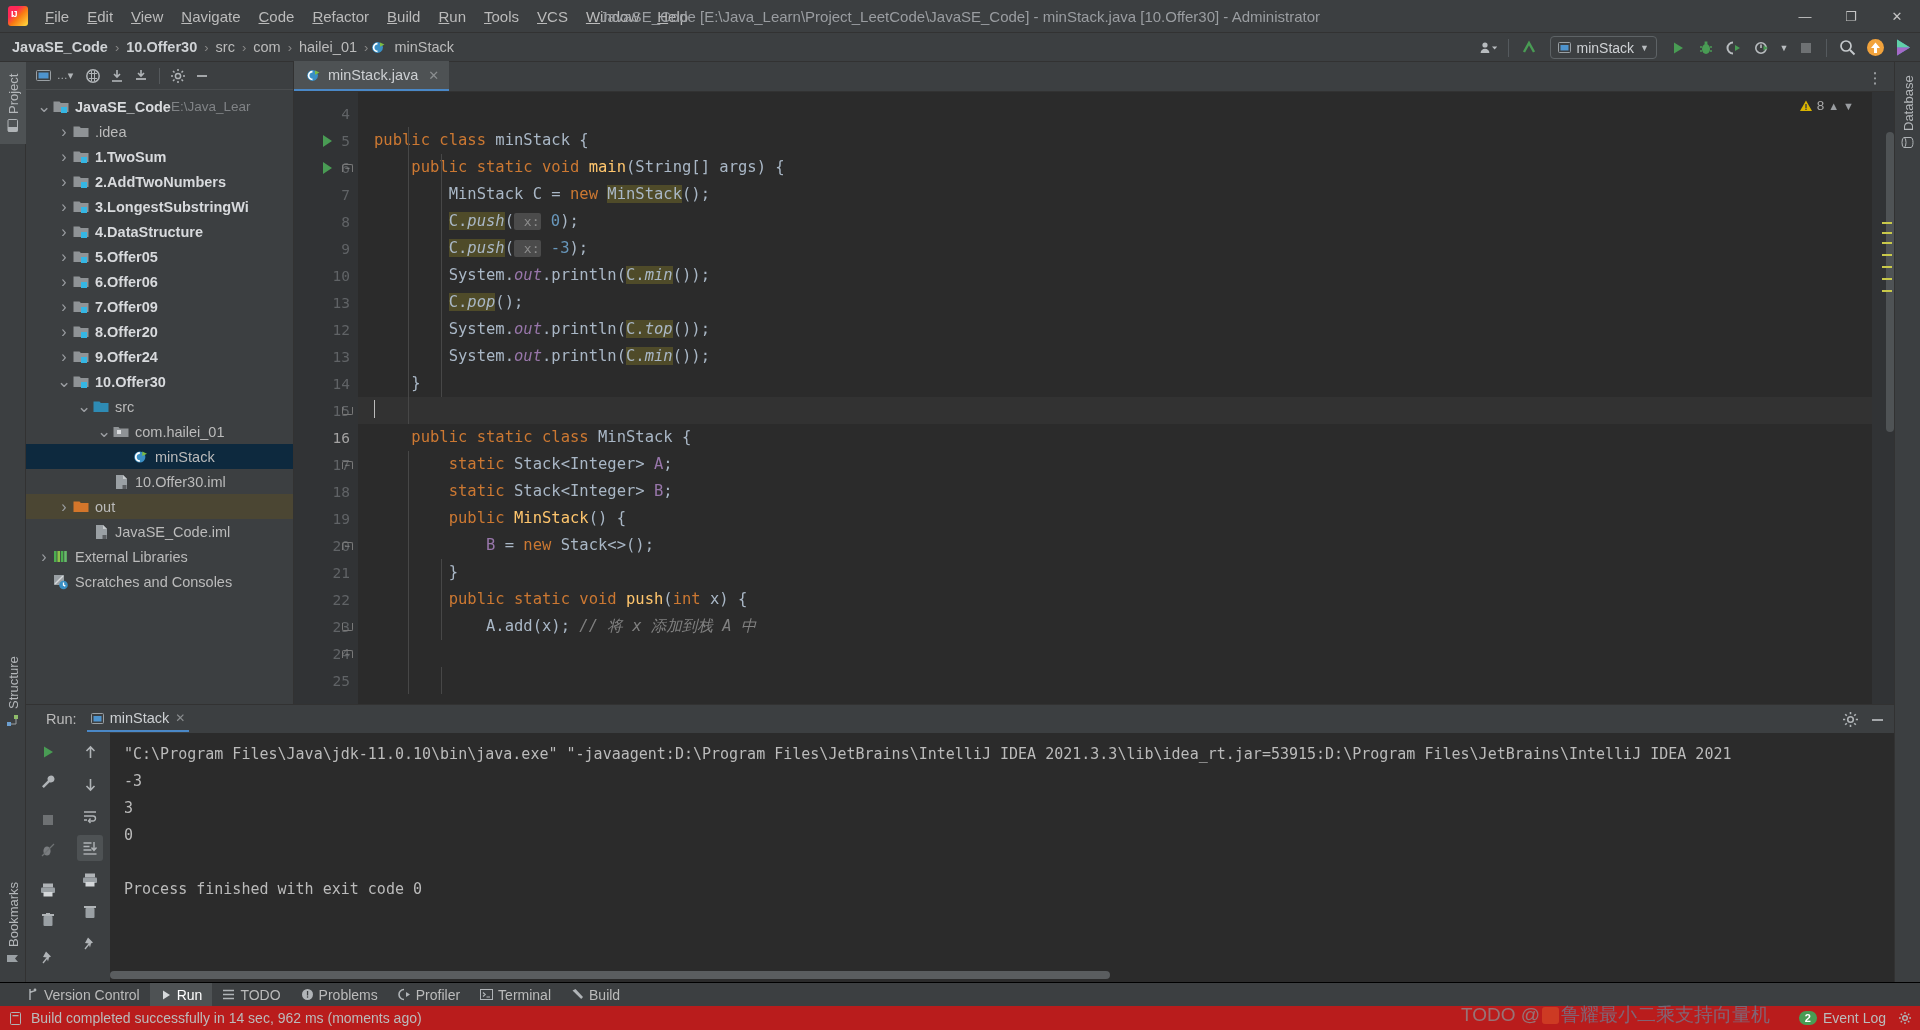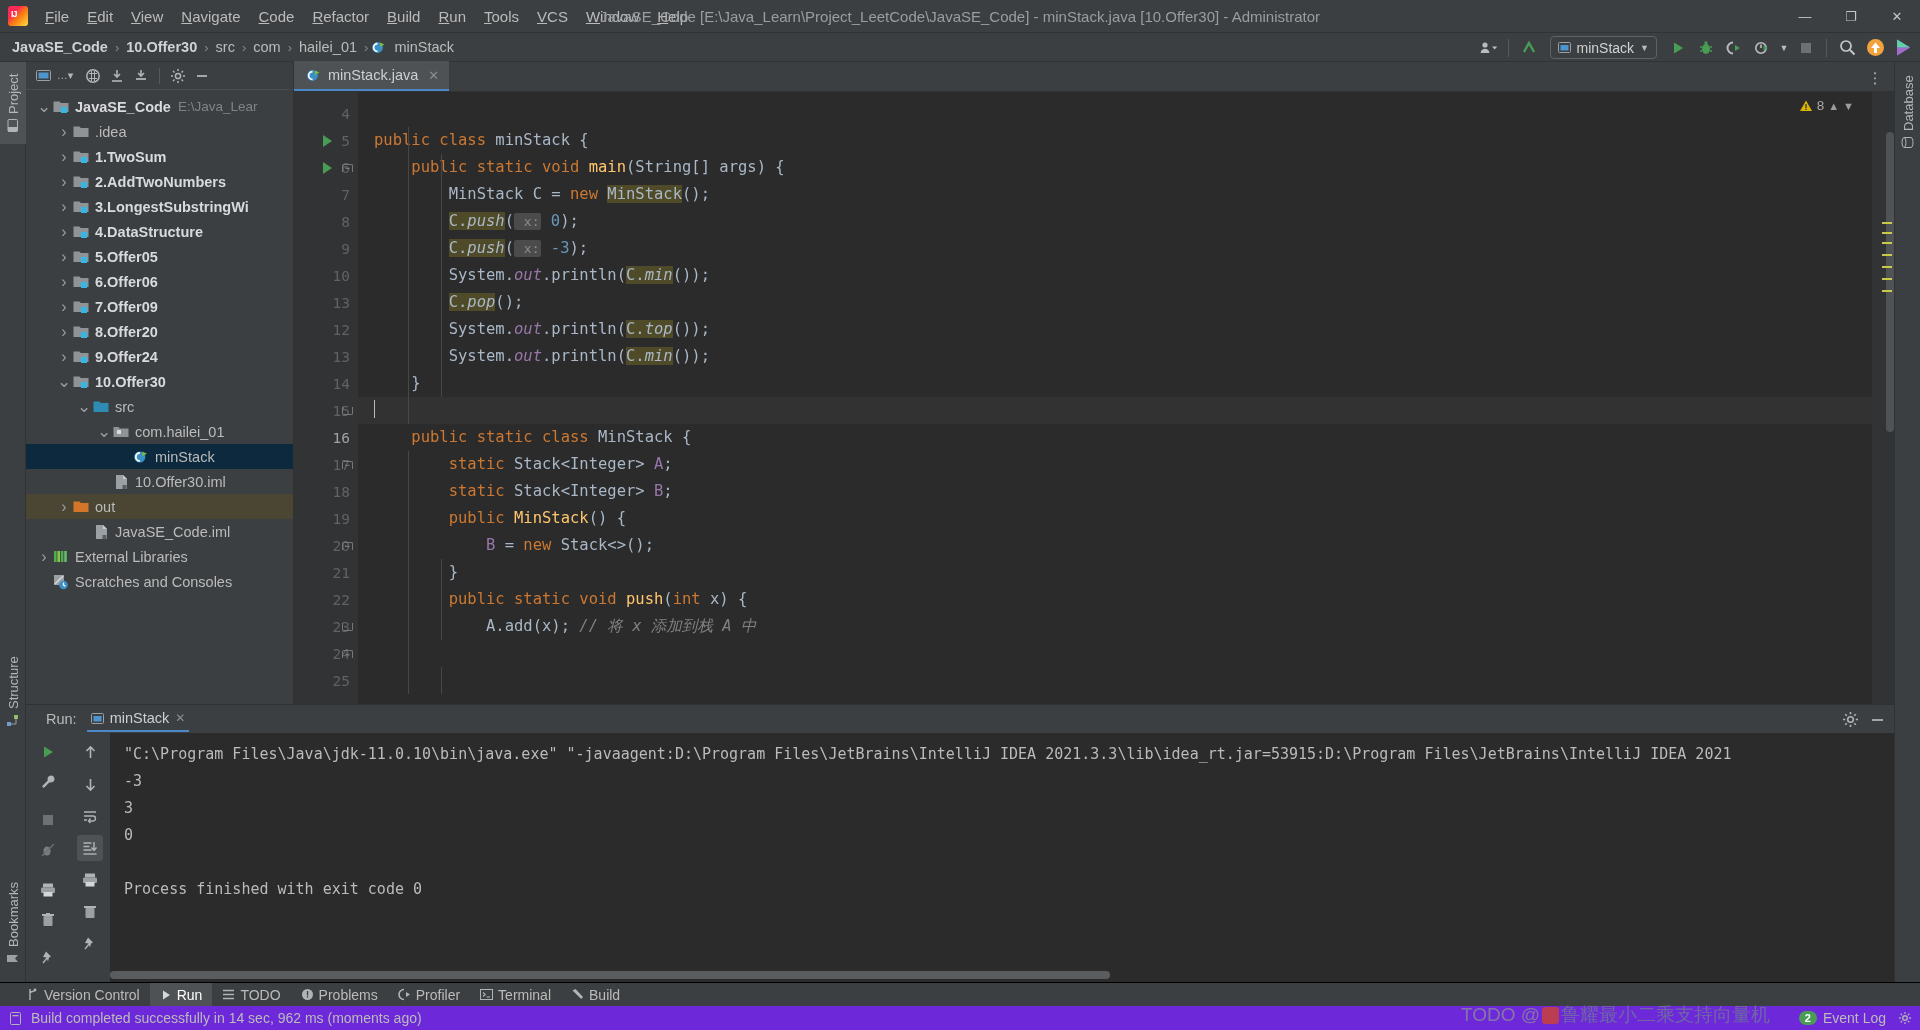--- a/index.html
+++ b/index.html
@@ -130,21 +130,21 @@
     width: 16px; flex: 0 0 16px; display: flex;
     align-items: center; justify-content: center;
     color: #9a9da1; font-size: 11px;
   }
   .tree-icon {
     width: 18px; flex: 0 0 18px; margin-right: 5px;
     display: flex; align-items: center; justify-content: center;
   }
   .tree-label { color: #bbbbbb; }
   .tree-label.bold { font-weight: bold; color: #d8dadd; }
-  .tree-sub { color: #808386; margin-left: 7px; font-size: 13.5px; }
+  .tree-sub { color: #808386; margin-left: 0; font-size: 13.5px; }
   #tree-hscroll {
     position: absolute; left: 4px; bottom: 4px; width: 120px;
     height: 7px; background: #5a5d5f; border-radius: 4px;
   }
 
   
   #editor-col { flex: 1; display: flex; flex-direction: column; min-width: 0; }
   #tabbar {
     height: 30px; background: #3c3f41; display: flex;
     align-items: flex-end; position: relative;
@@ -298,21 +298,21 @@
     border-top: 1px solid #000000;
   }
   .btab {
     display: flex; align-items: center; gap: 5px;
     padding: 2px 10px; font-size: 14px; color: #bbbbbb;
     height: 24px;
   }
   .btab.active { background: #4e5254; color: #ffffff; }
   #statusbar {
     position: absolute; left: 0; right: 0; bottom: 0;
-    height: 24px; background: #6d28d9; display: flex;
+    height: 24px; background: #b91c1c; display: flex;
     align-items: center; padding: 0 8px; font-size: 14px;
     color: #bbbbbb; gap: 8px;
   }
   #status-right {
     margin-left: auto; display: flex; align-items: center; gap: 12px;
   }
   #event-log { display: flex; align-items: center; gap: 6px; }
   .badge-2 {
     background: #499c54; color: #fff; border-radius: 9px;
     font-size: 11px; padding: 1px 6px; font-weight: bold;

